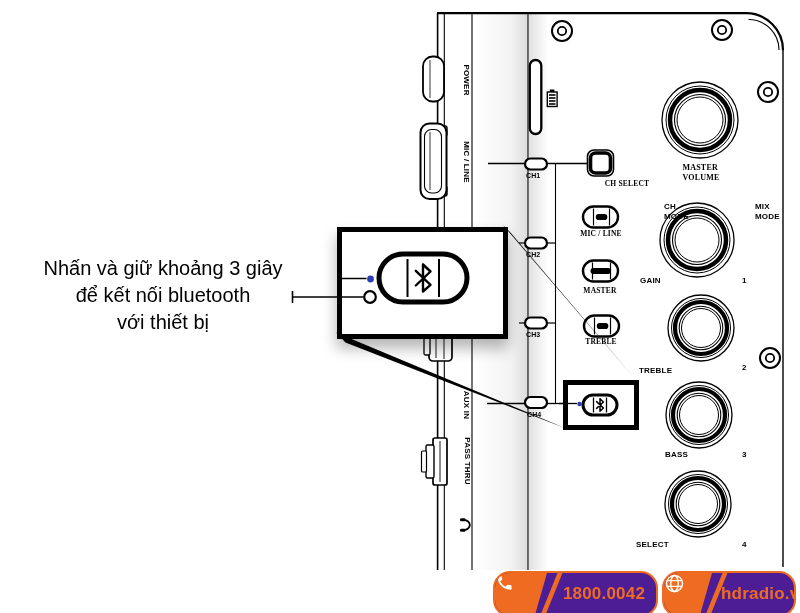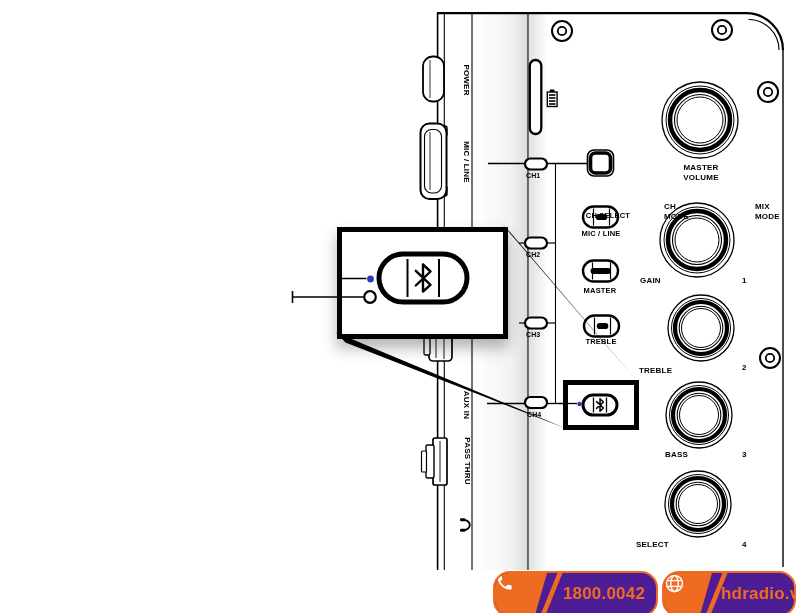--- a/index.html
+++ b/index.html
@@ -1,21 +1,21 @@
 <!DOCTYPE html>
 <html><head>
 <meta charset="utf-8">
 <style>
   html,body{margin:0;padding:0;background:#fff;}
   #stage{position:relative;width:800px;height:613px;background:#fff;overflow:hidden;
          font-family:"Liberation Sans",sans-serif;}
   svg{position:absolute;left:0;top:0;}
   .lbl{position:absolute;font-weight:bold;font-size:8px;line-height:9.5px;color:#000;
        white-space:pre-line;letter-spacing:.2px;}
-  .ctr{transform:translateX(-50%);text-align:center;}
+  .ctr{transform:translateX(-50%);text-align:left;font-family:Liberation Serif, serif;}
   .rot{transform:translate(-50%,-50%) rotate(90deg);white-space:nowrap;}
   .chlbl{font-size:7px;letter-spacing:.1px;}
   .btnlbl{font-size:7.5px;}
   .annotation{position:absolute;left:20px;top:255px;width:286px;text-align:center;
        font-size:20px;line-height:27px;color:#000;white-space:pre-line;}
   .callout-box{position:absolute;left:337px;top:227px;width:171px;height:112px;
        box-sizing:border-box;border:5px solid #000;background:#fff;
        box-shadow:0 9px 14px rgba(0,0,0,.30);}
   .badge{position:absolute;top:571px;height:46px;box-sizing:border-box;
        border:2.5px solid #EE6B21;border-radius:17px;background:#4c1d95;
@@ -221,32 +221,35 @@
     <g>
       <rect x="379" y="254" width="88" height="48" rx="24" fill="#fff" stroke="#000" stroke-width="5"></rect>
       <line x1="407.5" y1="259" x2="407.5" y2="297" stroke="#000" stroke-width="2"></line>
       <line x1="439" y1="259" x2="439" y2="297" stroke="#000" stroke-width="2"></line>
       <g stroke="#000" stroke-width="2.4" fill="none" stroke-linejoin="round" stroke-linecap="round">
         <path d="M423,264.5 V291.5 M423,264.5 L430.5,271.5 L415.8,285.5 M415.8,270.8 L430.5,284.8 L423,291.5"></path>
       </g>
     </g>
   </svg>
 
+  <div class="annotation">Nhấn và giữ khoảng 3 giây
+để kết nối bluetooth
+với thiết bị</div>
 
   <div class="lbl rot" style="left:466px;top:80px;">POWER</div>
   <div class="lbl rot" style="left:466px;top:162px;">MIC / LINE</div>
   <div class="lbl rot" style="left:466px;top:405px;">AUX IN</div>
   <div class="lbl rot" style="left:467px;top:461px;">PASS THRU</div>
 
   <div class="lbl chlbl" style="left:526px;top:171px;">CH1</div>
   <div class="lbl chlbl" style="left:526px;top:250px;">CH2</div>
   <div class="lbl chlbl" style="left:526px;top:330px;">CH3</div>
   <div class="lbl chlbl" style="left:527px;top:410px;">CH4</div>
 
-  <div class="lbl ctr btnlbl" style="left:608px;top:179px;margin-top:32px;">CH SELECT</div>
+  <div class="lbl ctr btnlbl" style="left:627px;top:179px;">CH SELECT</div>
   <div class="lbl ctr btnlbl" style="left:601px;top:229px;">MIC / LINE</div>
   <div class="lbl ctr btnlbl" style="left:600px;top:286px;">MASTER</div>
   <div class="lbl ctr btnlbl" style="left:601px;top:337px;">TREBLE</div>
 
   <div class="lbl ctr" style="left:701px;top:163px;">MASTER
 VOLUME</div>
   <div class="lbl" style="left:664px;top:202px;">CH
 MODE</div>
   <div class="lbl" style="left:755px;top:202px;">MIX
 MODE</div>

